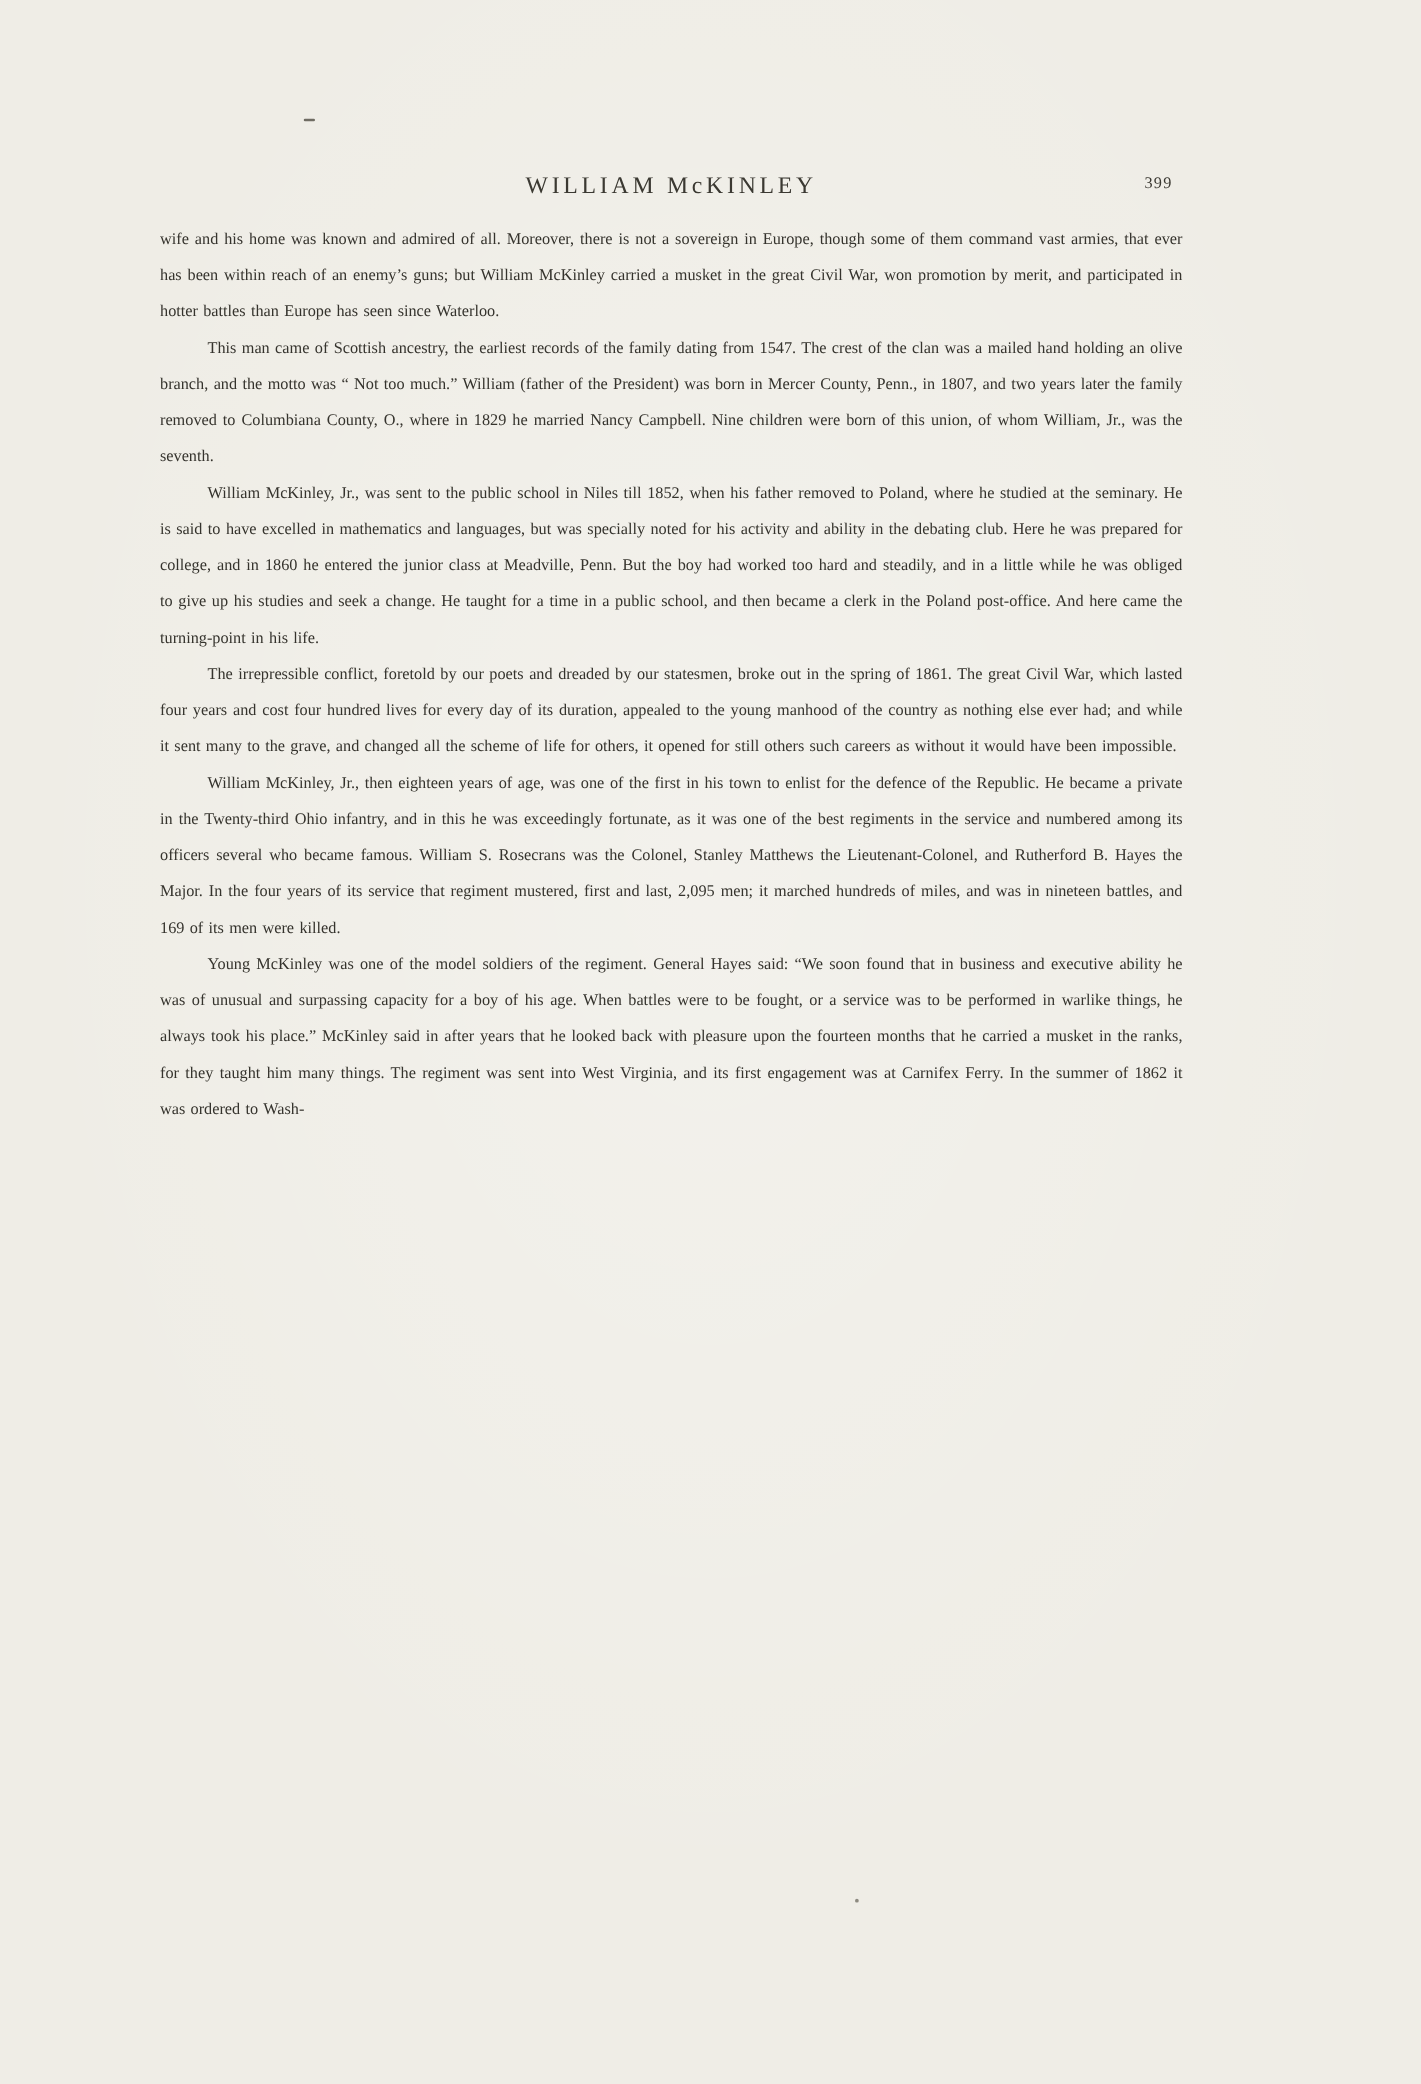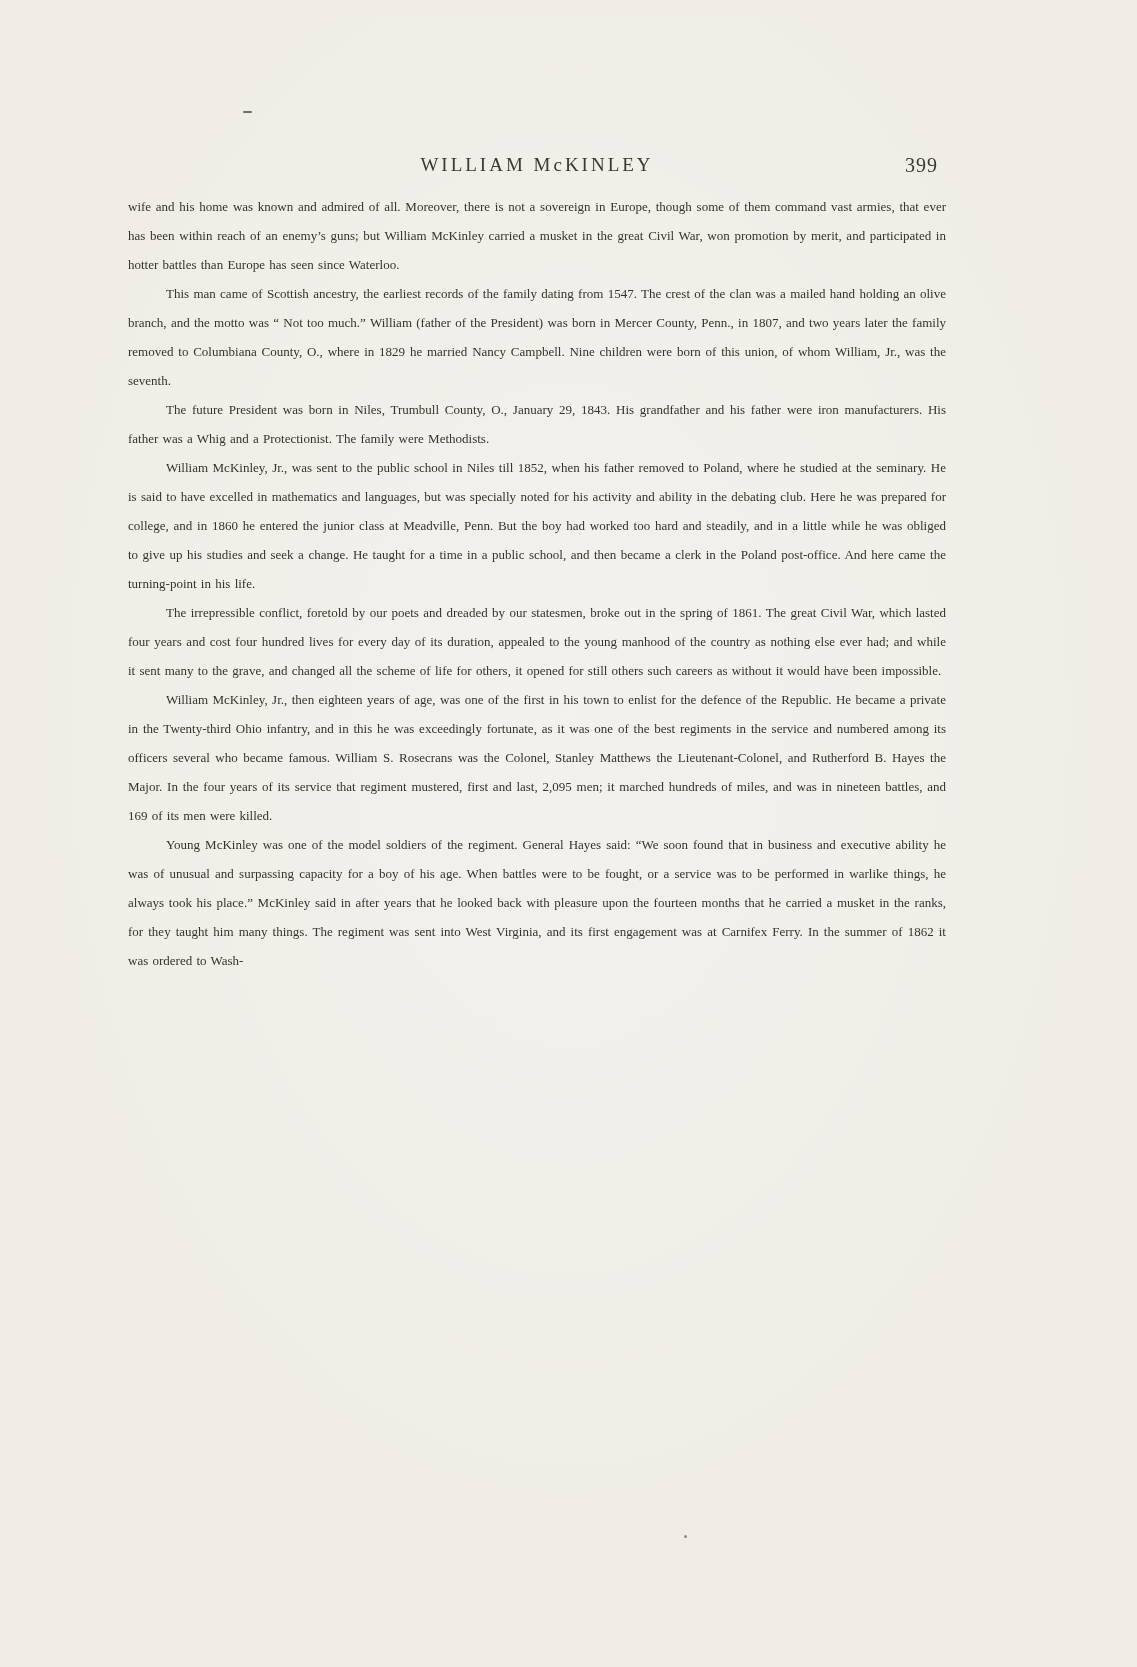--- a/index.html
+++ b/index.html
@@ -15,21 +15,20 @@
     position: relative;
     overflow: hidden;
   }
   .page {
     position: relative;
     width: 1137px;
     height: 1552px;
     background:
       radial-gradient(ellipse at 50% 45%, rgba(255,255,255,0.25) 0%, rgba(0,0,0,0.0) 70%),
       #efede6;
-    margin-top: 16px;
   }
   .stray-mark {
     position: absolute;
     top: 95px;
     left: 243px;
     width: 9px;
     height: 2px;
     background: #6f6c63;
     border-radius: 1px;
   }
@@ -54,21 +53,21 @@
     text-align: center;
     font-size: 19px;
     letter-spacing: 3px;
     color: #3b3932;
     font-variant: normal;
   }
   .page-number {
     position: absolute;
     right: 8px;
     top: 0;
-    font-size: 20px;
+    font-size: 13px;
     letter-spacing: 1px;
     color: #3b3932;
   }
   .text-block {
     position: absolute;
     top: 176px;
     left: 128px;
     width: 818px;
     text-align: justify;
     font-size: 13px;
@@ -93,21 +92,20 @@
   <div class="stray-mark"></div>
 
   <header class="running-head">
     <span class="head-title">WILLIAM McKINLEY</span>
     <span class="page-number">399</span>
   </header>
 
   <main class="text-block">
     <p class="para first">wife and his home was known and admired of all.  Moreover, there is not a sovereign in Europe, though some of them command vast armies, that ever has been within reach of an enemy’s guns; but William McKinley carried a musket in the great Civil War, won promotion by merit, and participated in hotter battles than Europe has seen since Waterloo.</p>
     <p class="para">This man came of Scottish ancestry, the earliest records of the family dating from 1547.  The crest of the clan was a mailed hand holding an olive branch, and the motto was “ Not too much.”  William (father of the President) was born in Mercer County, Penn., in 1807, and two years later the family removed to Columbiana County, O., where in 1829 he married Nancy Campbell.  Nine children were born of this union, of whom William, Jr., was the seventh.</p>
-    <p class="para">The future President was born in Niles, Trumbull County, O., January 29, 1843.  His grandfather and his father were iron manufacturers.  His father was a Whig and a Protectionist.  The family were Methodists.</p>
     <p class="para">William McKinley, Jr., was sent to the public school in Niles till 1852, when his father removed to Poland, where he studied at the seminary.  He is said to have excelled in mathematics and languages, but was specially noted for his activity and ability in the debating club.  Here he was prepared for college, and in 1860 he entered the junior class at Meadville, Penn.  But the boy had worked too hard and steadily, and in a little while he was obliged to give up his studies and seek a change.  He taught for a time in a public school, and then became a clerk in the Poland post-office.  And here came the turning-point in his life.</p>
     <p class="para">The irrepressible conflict, foretold by our poets and dreaded by our statesmen, broke out in the spring of 1861.  The great Civil War, which lasted four years and cost four hundred lives for every day of its duration, appealed to the young manhood of the country as nothing else ever had; and while it sent many to the grave, and changed all the scheme of life for others, it opened for still others such careers as without it would have been impossible.</p>
     <p class="para">William McKinley, Jr., then eighteen years of age, was one of the first in his town to enlist for the defence of the Republic.  He became a private in the Twenty-third Ohio infantry, and in this he was exceedingly fortunate, as it was one of the best regiments in the service and numbered among its officers several who became famous.  William S. Rosecrans was the Colonel, Stanley Matthews the Lieutenant-Colonel, and Rutherford B. Hayes the Major.  In the four years of its service that regiment mustered, first and last, 2,095 men; it marched hundreds of miles, and was in nineteen battles, and 169 of its men were killed.</p>
     <p class="para">Young McKinley was one of the model soldiers of the regiment.  General Hayes said: “We soon found that in business and executive ability he was of unusual and surpassing capacity for a boy of his age.  When battles were to be fought, or a service was to be performed in warlike things, he always took his place.”  McKinley said in after years that he looked back with pleasure upon the fourteen months that he carried a musket in the ranks, for they taught him many things.  The regiment was sent into West Virginia, and its first engagement was at Carnifex Ferry.  In the summer of 1862 it was ordered to Wash-</p>
   </main>
 
   <div class="stray-dot"></div>
 
 </div>
 

